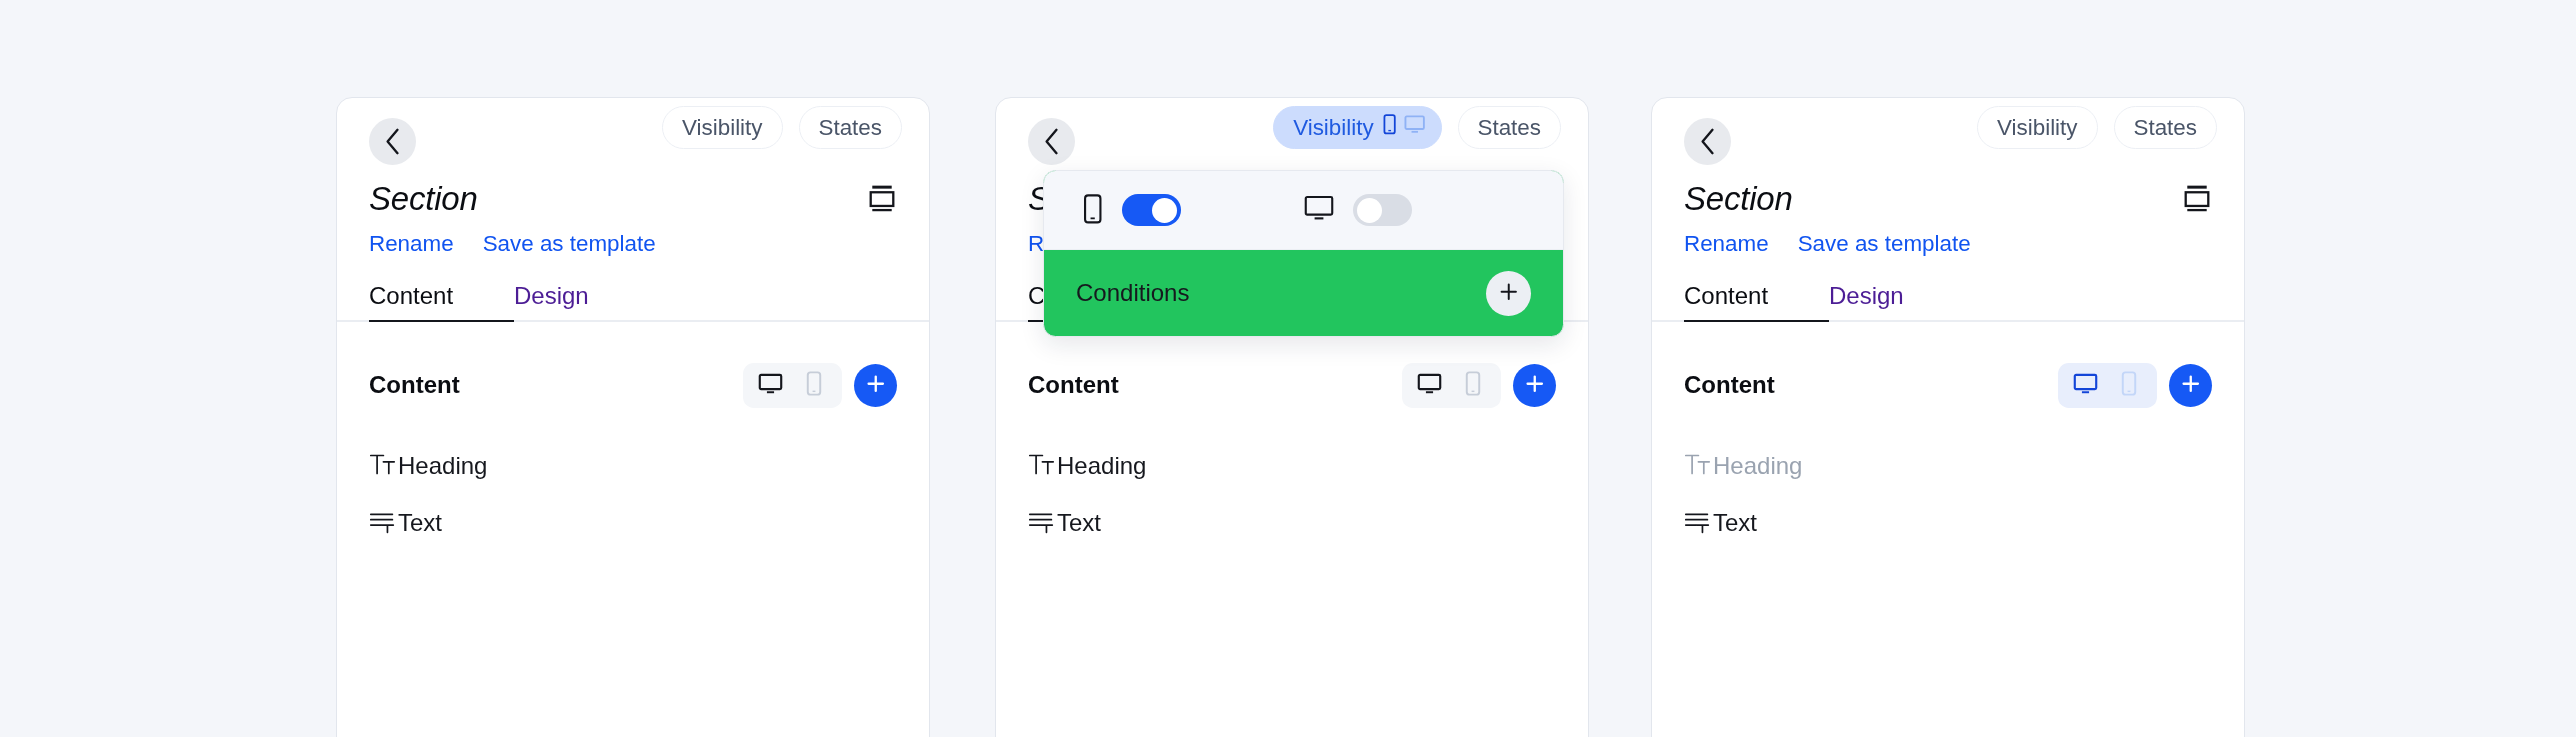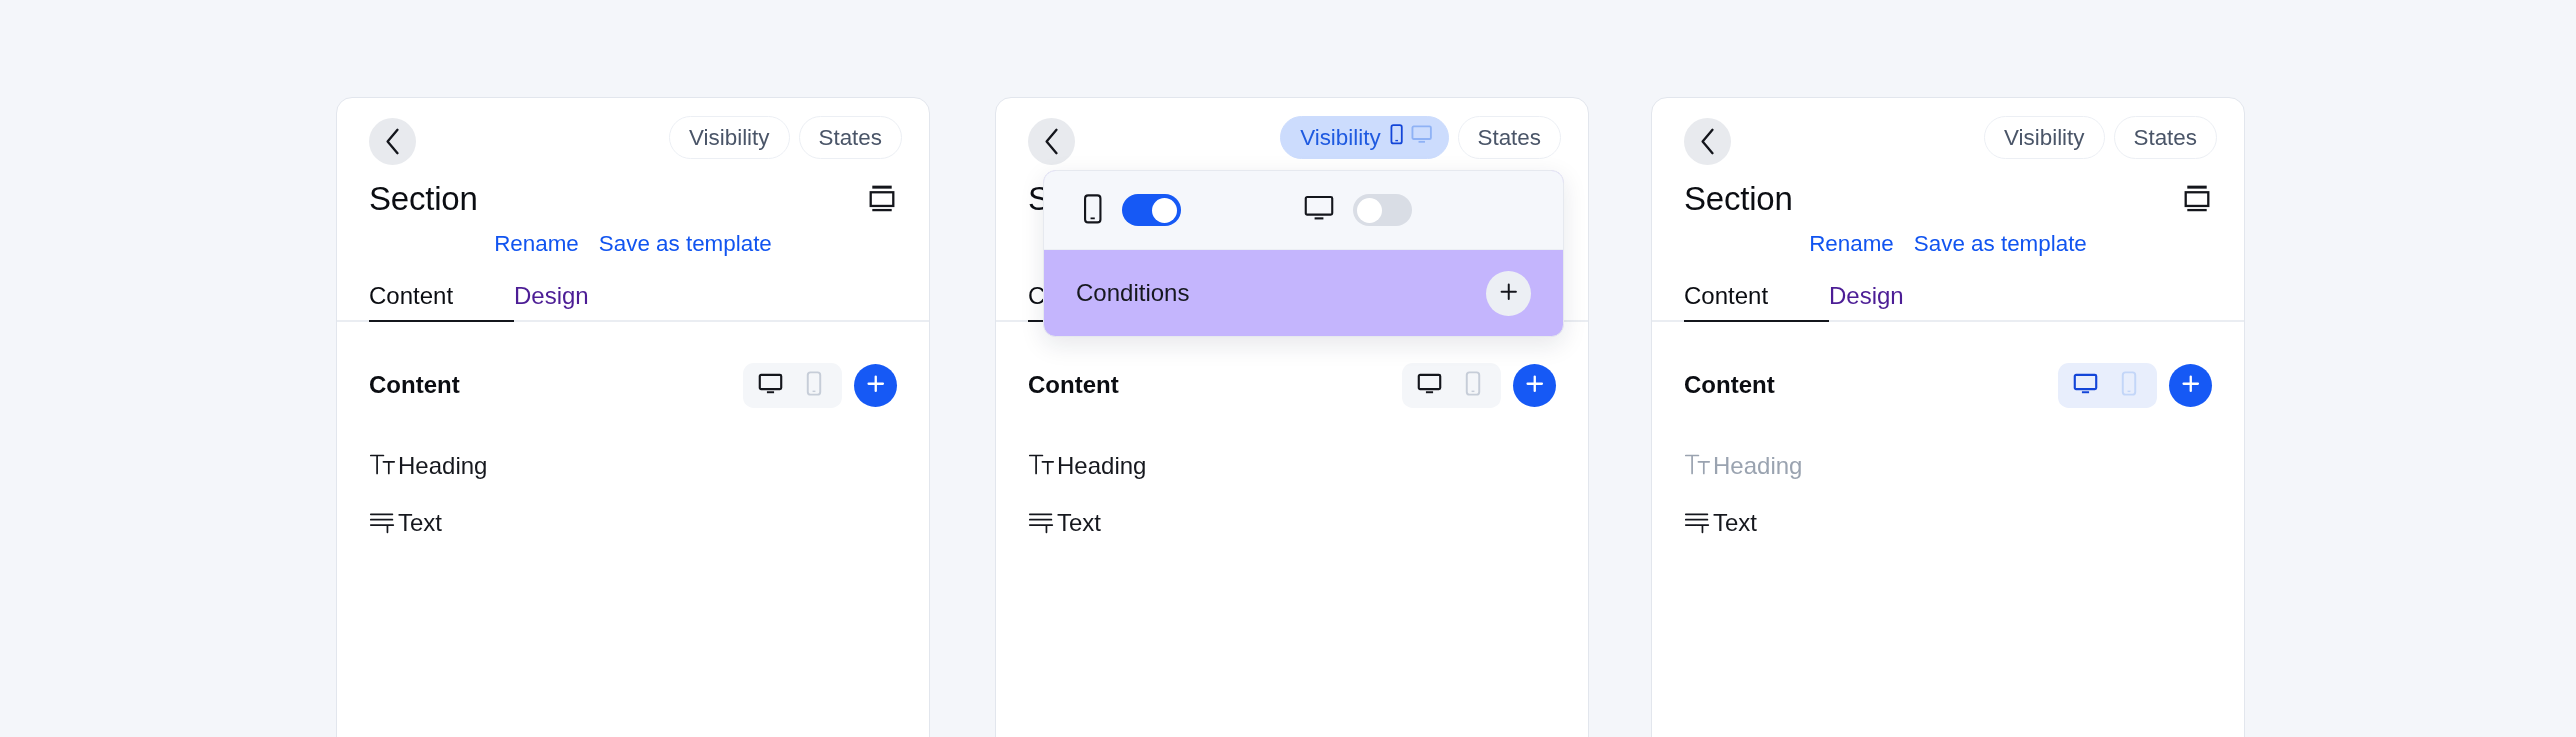--- a/index.html
+++ b/index.html
@@ -52,24 +52,24 @@
     display: flex;
     align-items: center;
     justify-content: center;
     cursor: pointer;
   }
   .back-btn svg { display: block; }
 
   .topbar-right {
     position: absolute;
     right: 27px;
-    top: 18px;
-    display: flex;
-    align-items: center;
-    gap: 9px;
+    top: 8px;
+    display: flex;
+    align-items: center;
+    gap: 16px;
   }
   .pill {
     height: 43px;
     border: 1.8px solid #eceff4;
     border-radius: 21.5px;
     background: #ffffff;
     color: #4a5568;
     font-size: 22.4px;
     display: flex;
     align-items: center;
@@ -92,35 +92,35 @@
   }
 
   
   .title-row {
     position: relative;
     margin-top: 7.2px;
     padding: 0 32px;
     display: flex;
     align-items: center;
     justify-content: space-between;
+    font-style: italic;
   }
   .section-title {
     font-size: 33px;
     color: #0b0d12;
     letter-spacing: -0.2px;
   }
   .section-icon { display: block; cursor: pointer; }
 
   
   .links-row {
     padding: 0 32px;
     margin-top: 12.5px;
     display: flex;
-    gap: 20px;
-    justify-content: center;
+    gap: 29px;
   }
   .link {
     color: #1154f0;
     font-size: 22.4px;
     cursor: pointer;
   }
 
   
   .tabs {
     margin-top: 25px;
@@ -220,21 +220,21 @@
     color: #16181e;
   }
   .content-item.dimmed .item-label { color: #9aa3b0; }
 
   
   .popover {
     position: absolute;
     left: 1043px;
     top: 170px;
     width: 519px;
-    background: #c4b5fd;
+    background: #22c55e;
     border: 1.8px solid #e6e9ef;
     border-radius: 12.5px;
     box-shadow: 0 7.2px 25px rgba(20,32,60,0.10);
     overflow: hidden;
     z-index: 40;
     text-align: right;
   }
   .popover-toggles {
     background: #f5f7fb;
     height: 79px;

